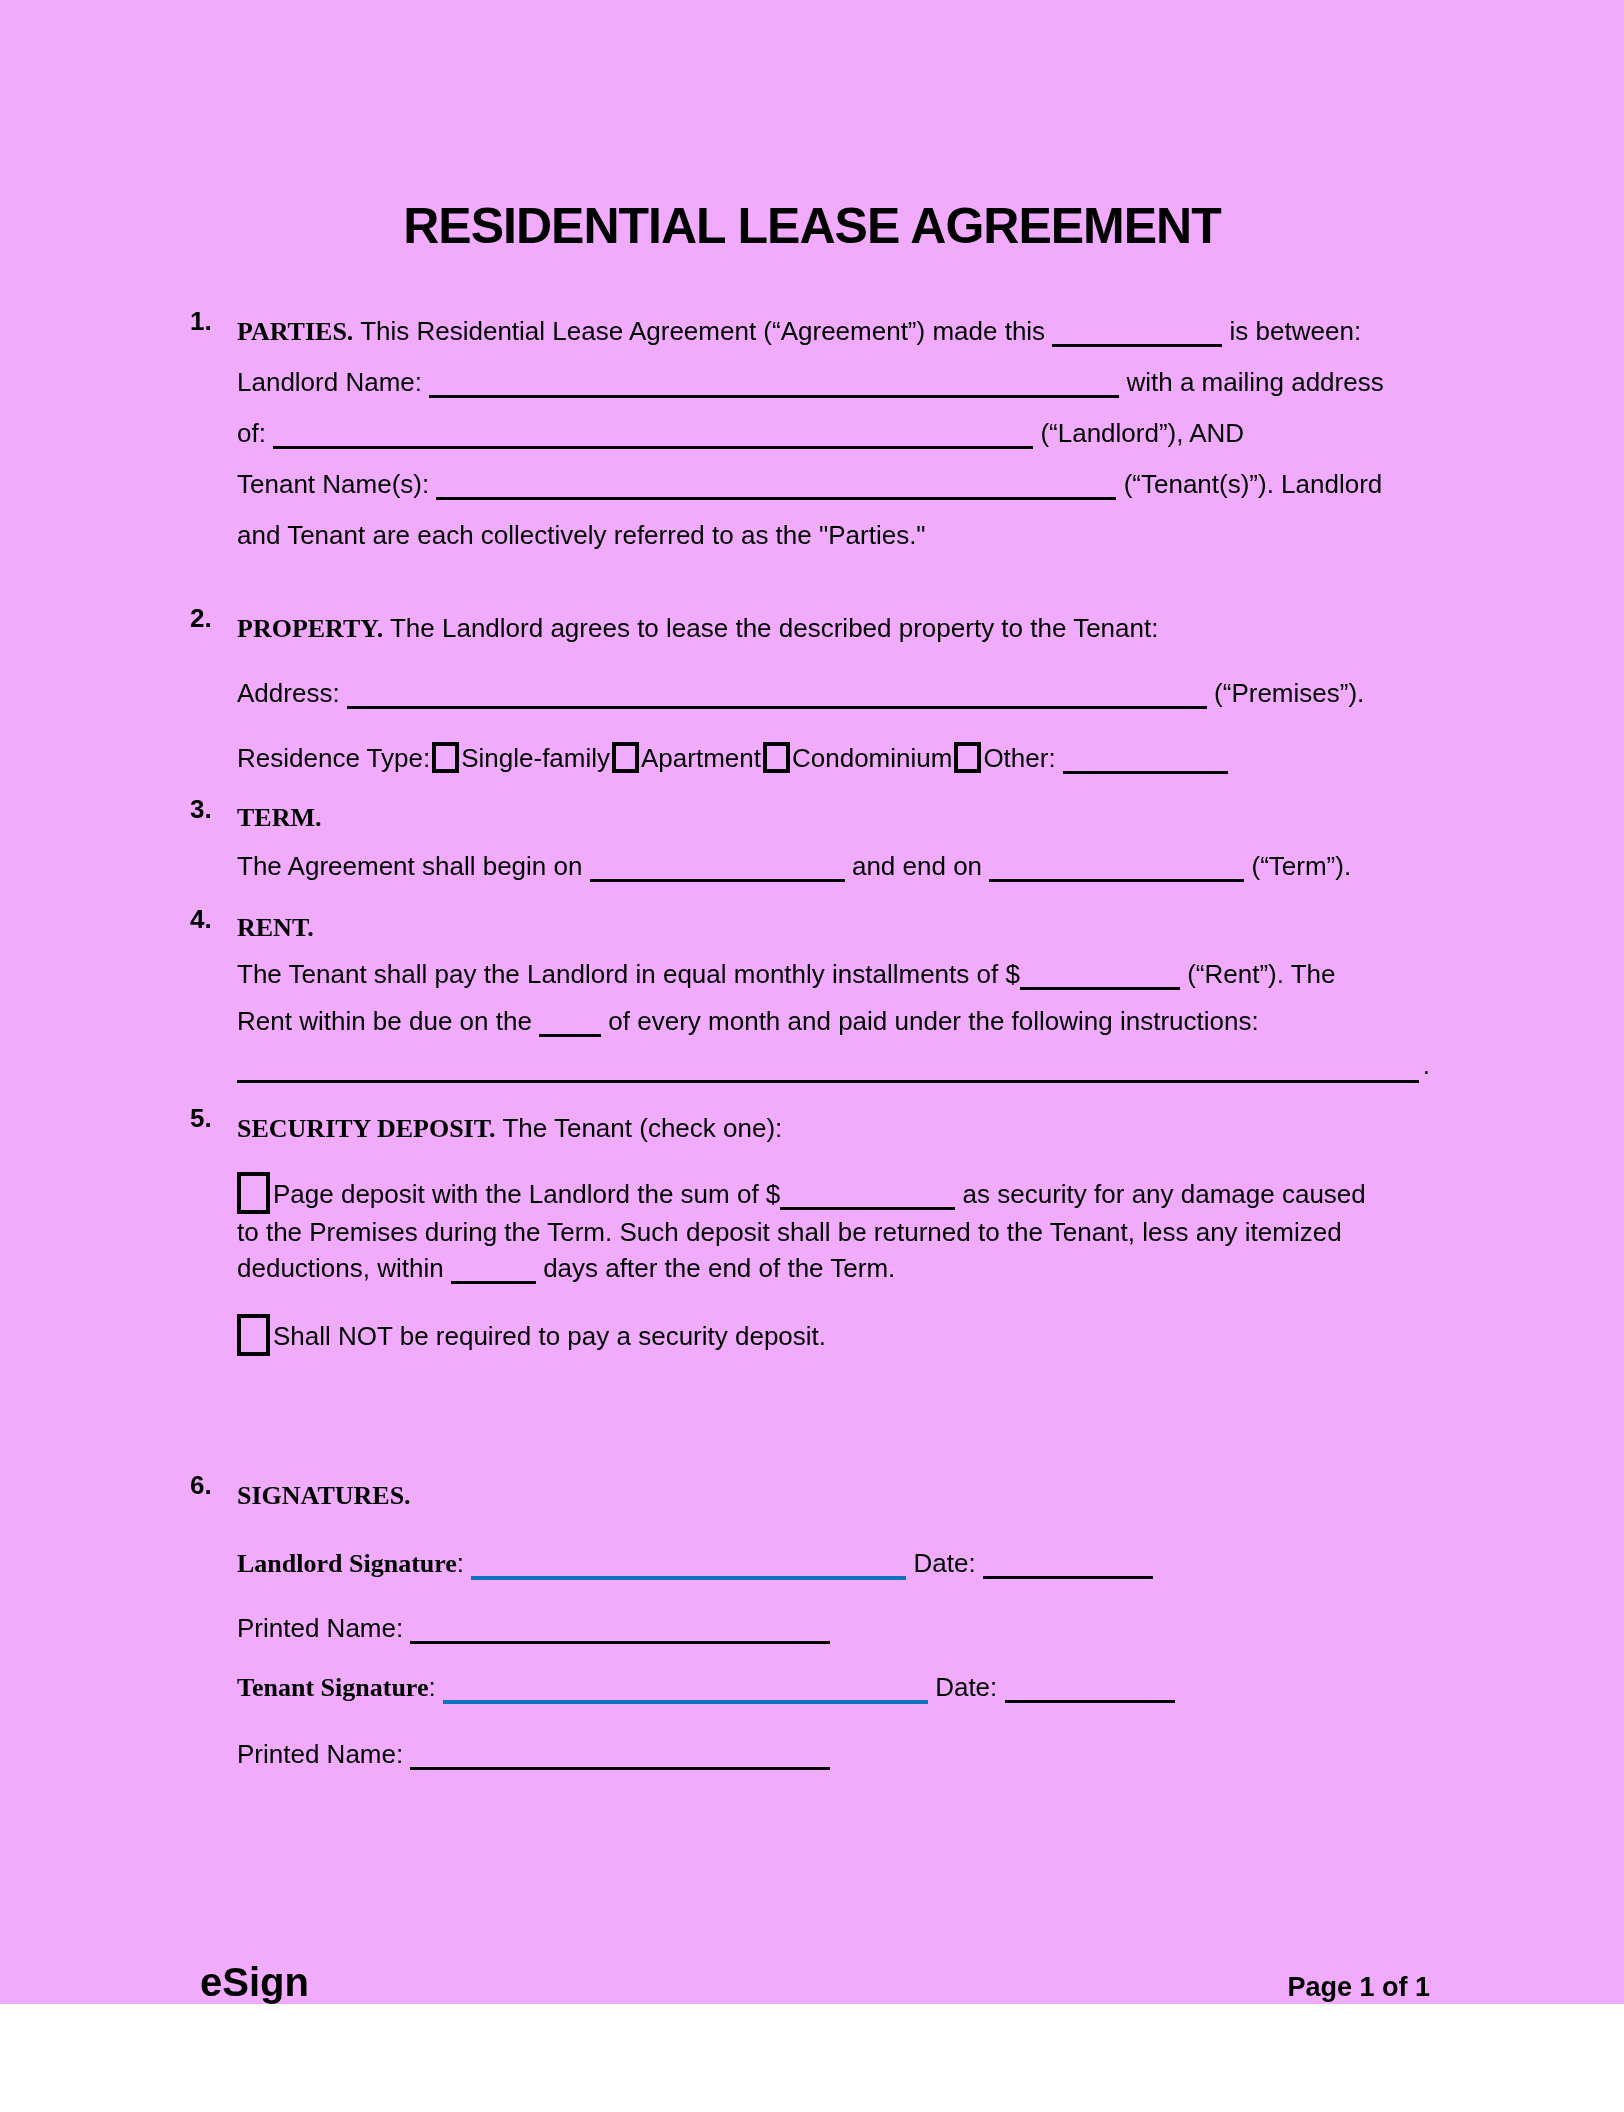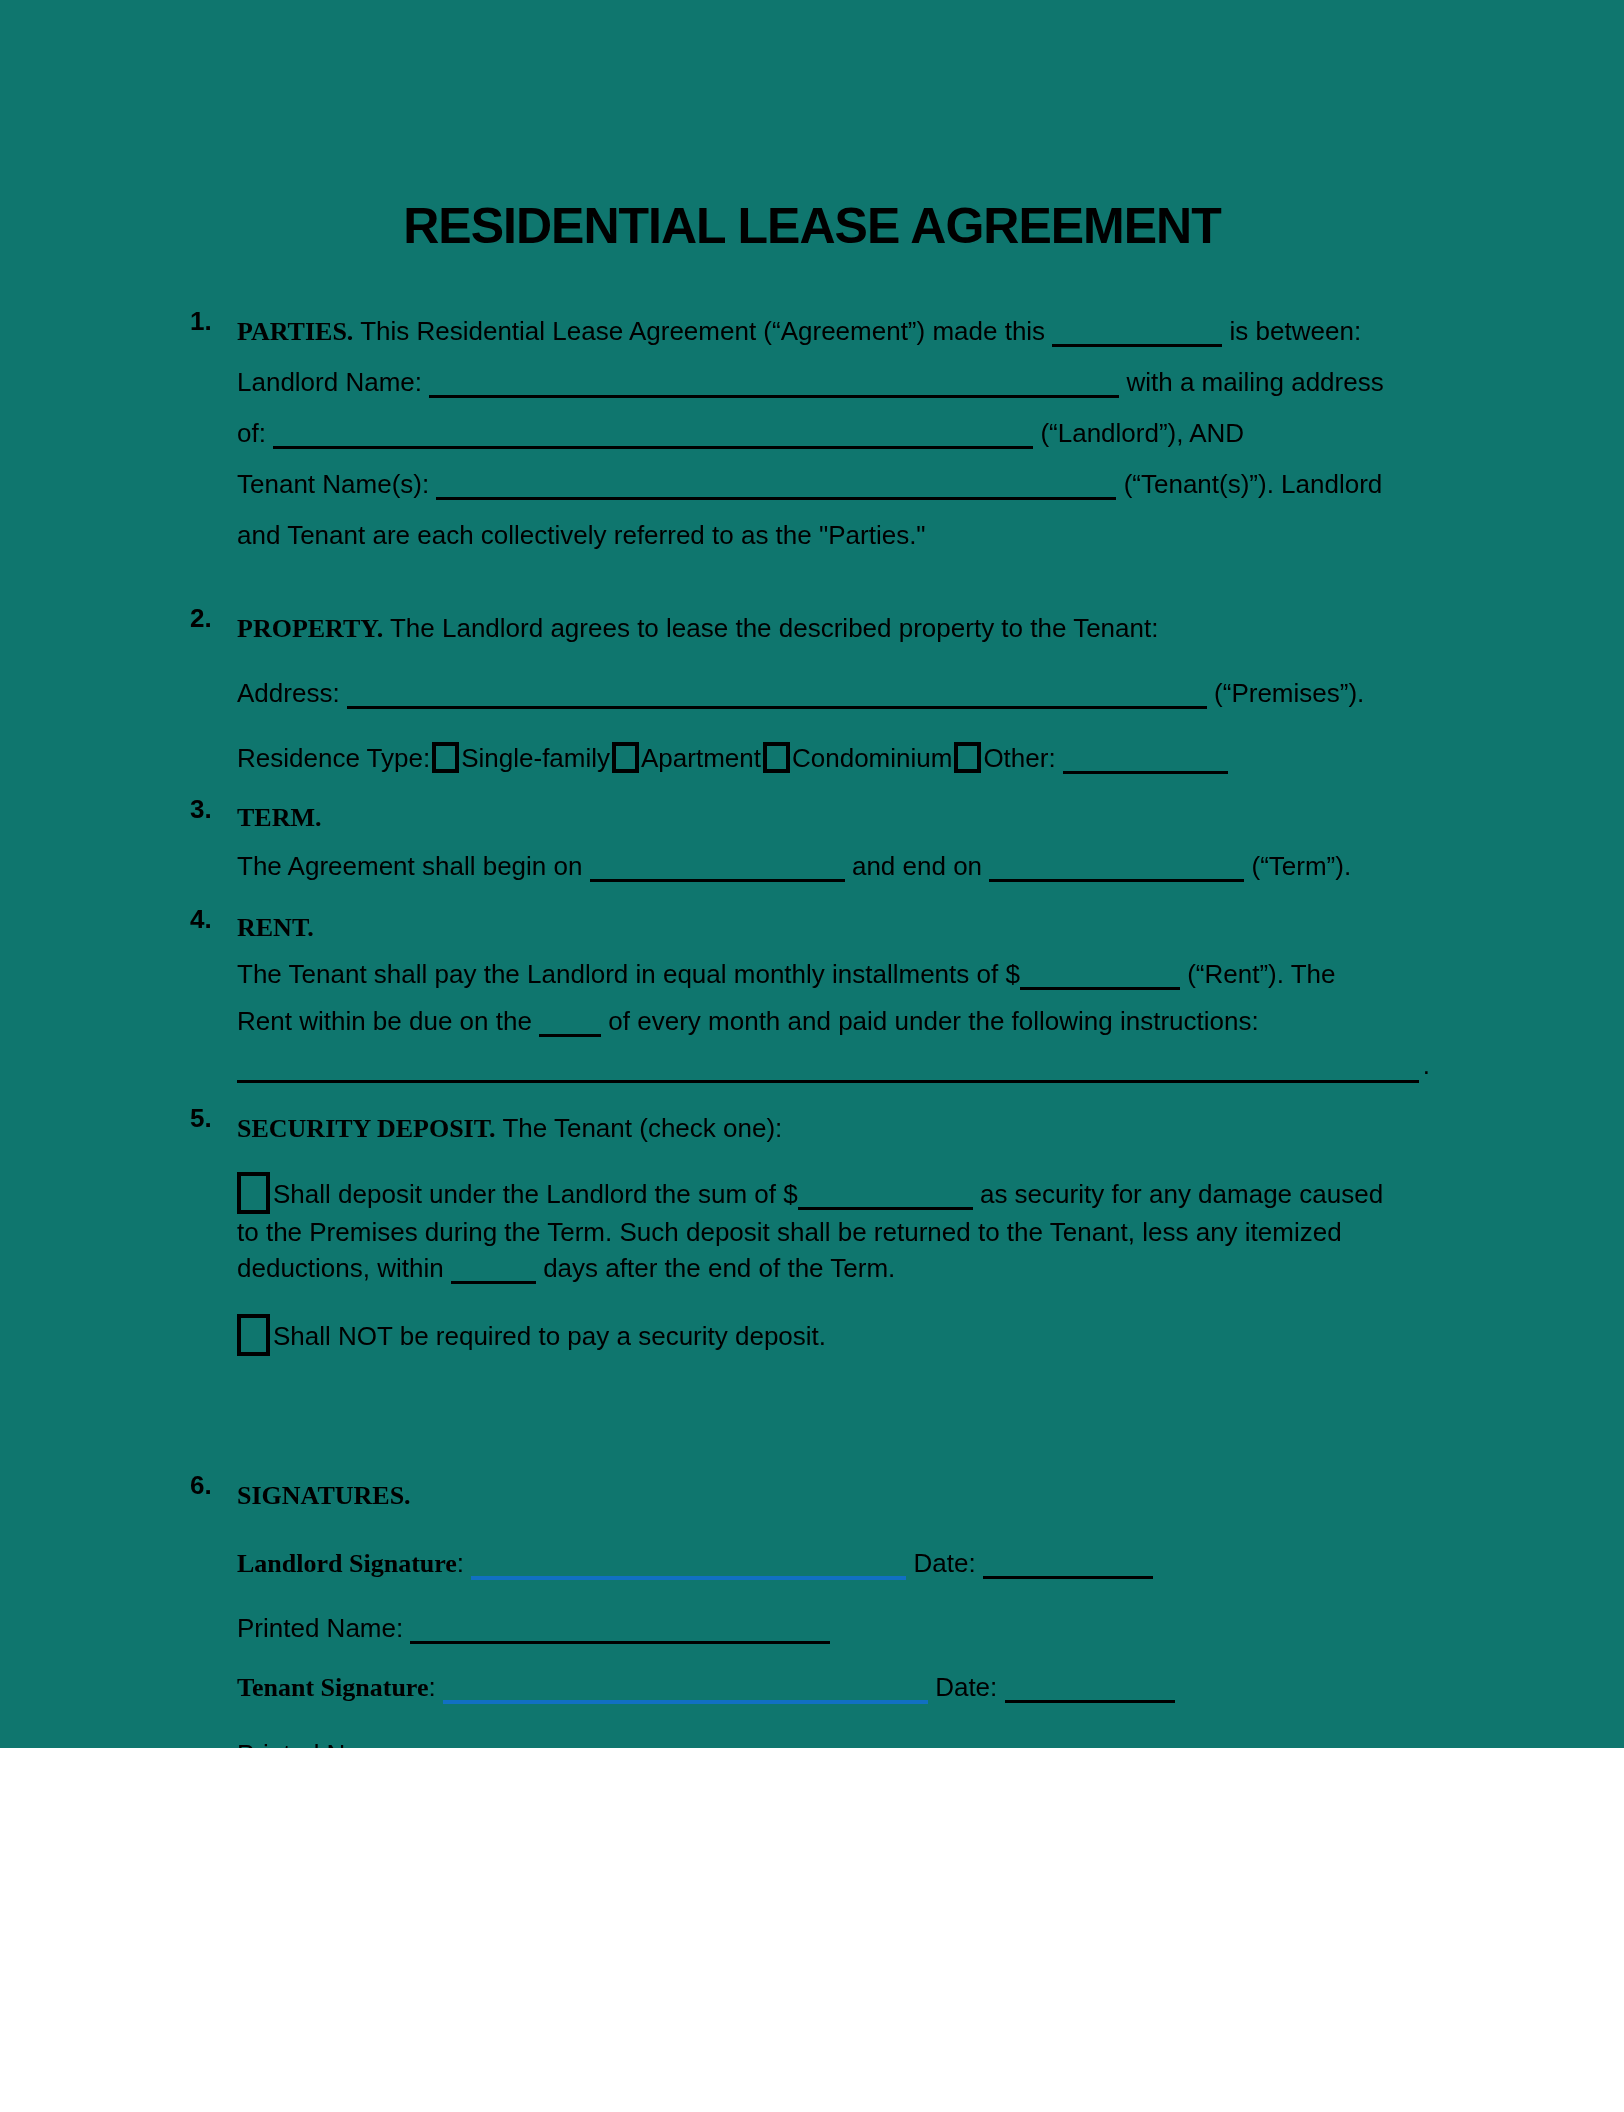--- a/index.html
+++ b/index.html
@@ -1,19 +1,19 @@
 <!DOCTYPE html>
 <html><head>
 <meta charset="utf-8">
 <style>
   html,body { margin:0; padding:0; background:#ffffff; }
   .page {
     position:relative;
-    width:1624px; height:1748px;
-    background:#0f766e;
+    width:1624px; height:2004px;
+    background:#f0abfc;
     font-family:"Liberation Sans", sans-serif;
     font-size:26px;
     color:#000000;
     overflow:hidden;
   }
   .title {
     margin:0; padding-top:198px;
     text-align:center;
     font-size:50px; font-weight:bold; letter-spacing:-1px;
     line-height:56px;
@@ -152,21 +152,21 @@
           </div>
       </div>
     </div>
 
     <div class="sec sec5">
       <div class="num">5.</div>
       <div class="secbody">
         <div class="line"><b>SECURITY DEPOSIT.</b>
           <span>The Tenant (check one):</span></div>
         <div class="para1">
-          <div class="line"><span class="cbl"></span><span>Shall deposit under the Landlord the sum of $</span><span class="bl w175"></span>
+          <div class="line"><span class="cbl"></span><span>Page deposit with the Landlord the sum of $</span><span class="bl w175"></span>
             <span>as security for any damage caused</span></div>
           <div class="line"><span>to the Premises during the Term. Such deposit shall be returned to the Tenant, less any itemized</span></div>
           <div class="line"><span>deductions, within</span>
             <span class="bl w85"></span>
             <span>days after the end of the Term.</span></div>
         </div>
         <div class="opt2"><span class="cbl"></span><span>Shall NOT be required to pay a security deposit.</span></div>
       </div>
     </div>
 

